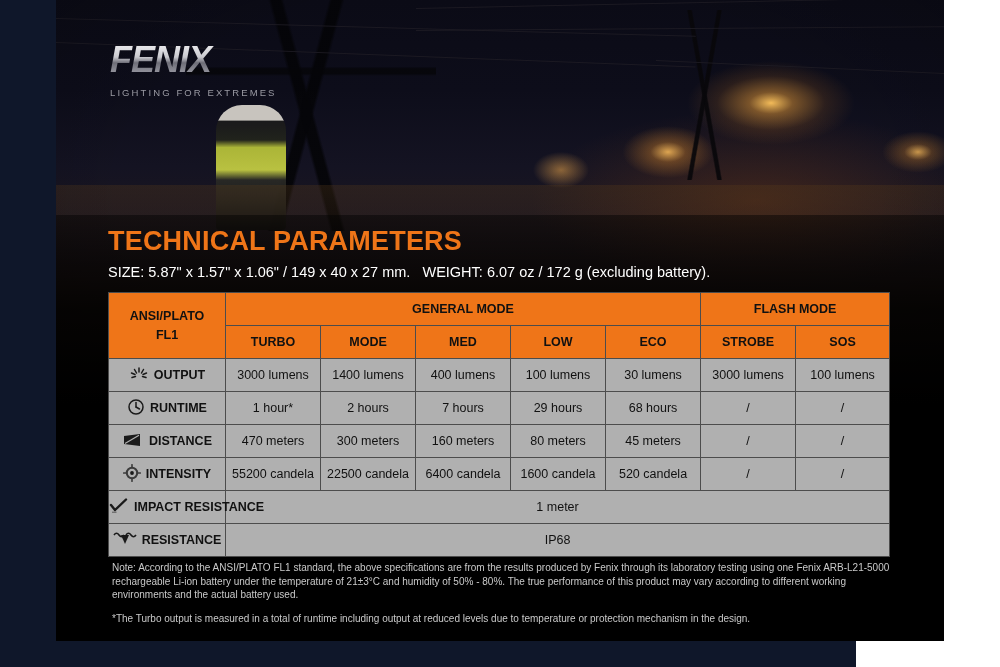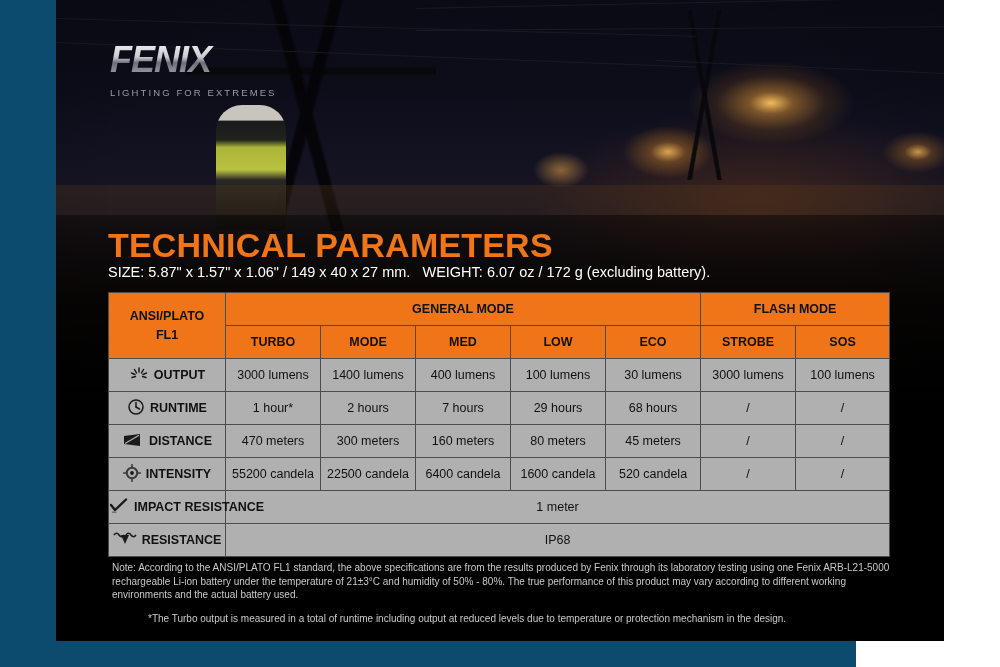--- a/index.html
+++ b/index.html
@@ -1,18 +1,18 @@
 <!DOCTYPE html>
 <html><head>
 <meta charset="utf-8">
 <style>
   html,body{margin:0;padding:0;background:#ffffff;}
   body{width:1000px;height:667px;overflow:hidden;font-family:"Liberation Sans",sans-serif;}
 
-  #stage{position:relative;width:856px;height:667px;background:#0c4a6e;text-decoration:underline;}
+  #stage{position:relative;width:856px;height:667px;background:#0f172a;text-decoration:underline;}
 
   
   #photo{
     position:absolute;left:56px;top:0;width:888px;height:641px;
     background:
       radial-gradient(ellipse 120px 60px at 715px 103px, rgba(255,196,92,.95) 0%, rgba(255,170,60,.45) 18%, rgba(255,150,40,.12) 45%, rgba(0,0,0,0) 70%),
       radial-gradient(ellipse 70px 40px at 612px 152px, rgba(255,190,90,.85) 0%, rgba(255,160,50,.30) 25%, rgba(0,0,0,0) 65%),
       radial-gradient(ellipse 55px 32px at 862px 152px, rgba(255,190,90,.80) 0%, rgba(255,160,50,.26) 25%, rgba(0,0,0,0) 65%),
       radial-gradient(ellipse 40px 26px at 505px 170px, rgba(255,180,80,.50) 0%, rgba(0,0,0,0) 70%),
       radial-gradient(ellipse 300px 120px at 700px 200px, rgba(120,60,20,.40) 0%, rgba(0,0,0,0) 75%),
@@ -65,21 +65,21 @@
     -webkit-background-clip:text;background-clip:text;color:transparent;
     -webkit-text-fill-color:transparent;
   }
   #logo-tag{
     font-size:9.5px;letter-spacing:2.1px;color:#9a9aa3;margin-top:9px;font-weight:normal;
   }
 
   
   #title{
     position:absolute;left:108px;top:228px;z-index:6;
-    font-size:34px;font-weight:bold;color:#ef7518;letter-spacing:.2px;line-height:1;
+    font-size:27px;font-weight:bold;color:#ef7518;letter-spacing:.2px;line-height:1;
   }
   #subtitle{
     position:absolute;left:108px;top:264px;z-index:6;
     font-size:14.5px;color:#ffffff;white-space:pre;
   }
 
   
   #spec-table{
     position:absolute;left:108px;top:292px;width:781px;z-index:6;
     border-collapse:collapse;table-layout:fixed;
@@ -99,21 +99,21 @@
   }
   .rowlabel .ic{display:inline-block;vertical-align:middle;margin-right:5px;}
   .rowlabel .tx{display:inline-block;vertical-align:middle;}
   .wide-label{text-align:left;padding-left:10px;padding-right:0;}
 
   
   #notes{
     position:absolute;left:112px;top:561px;width:786px;z-index:6;
     color:#c9c9c9;font-size:10px;line-height:1.35;
   }
-  #note-star{margin-top:10px;margin-left:36px;}
+  #note-star{margin-top:10px;}
 </style>
 </head>
 <body>
 
 <div id="stage">
 
   <div id="photo">
     <div id="pylon-left"></div>
     <div id="pylon-right"></div>
     <div class="wire" style="left:0;top:18px;width:640px;transform:rotate(1.6deg);"></div>

